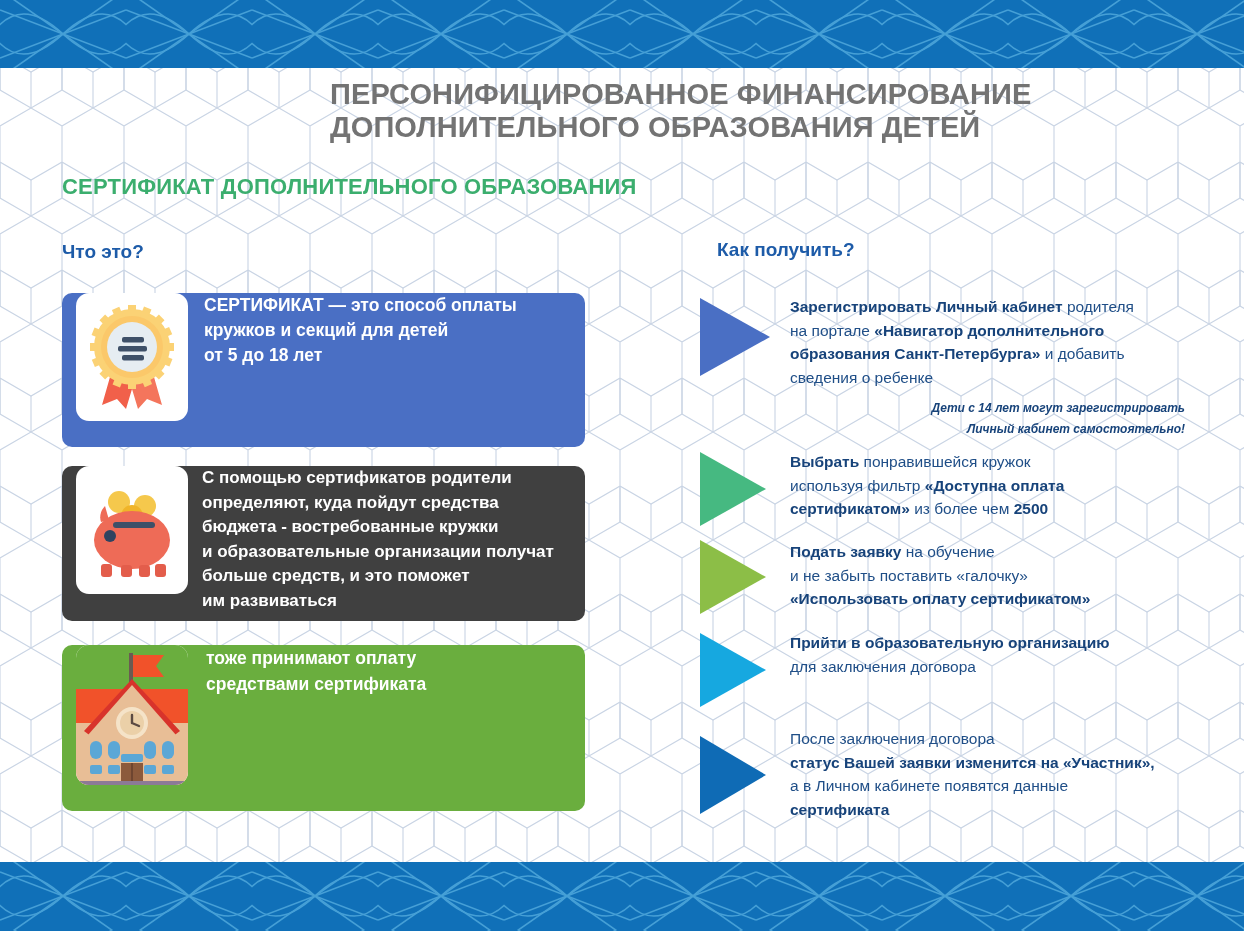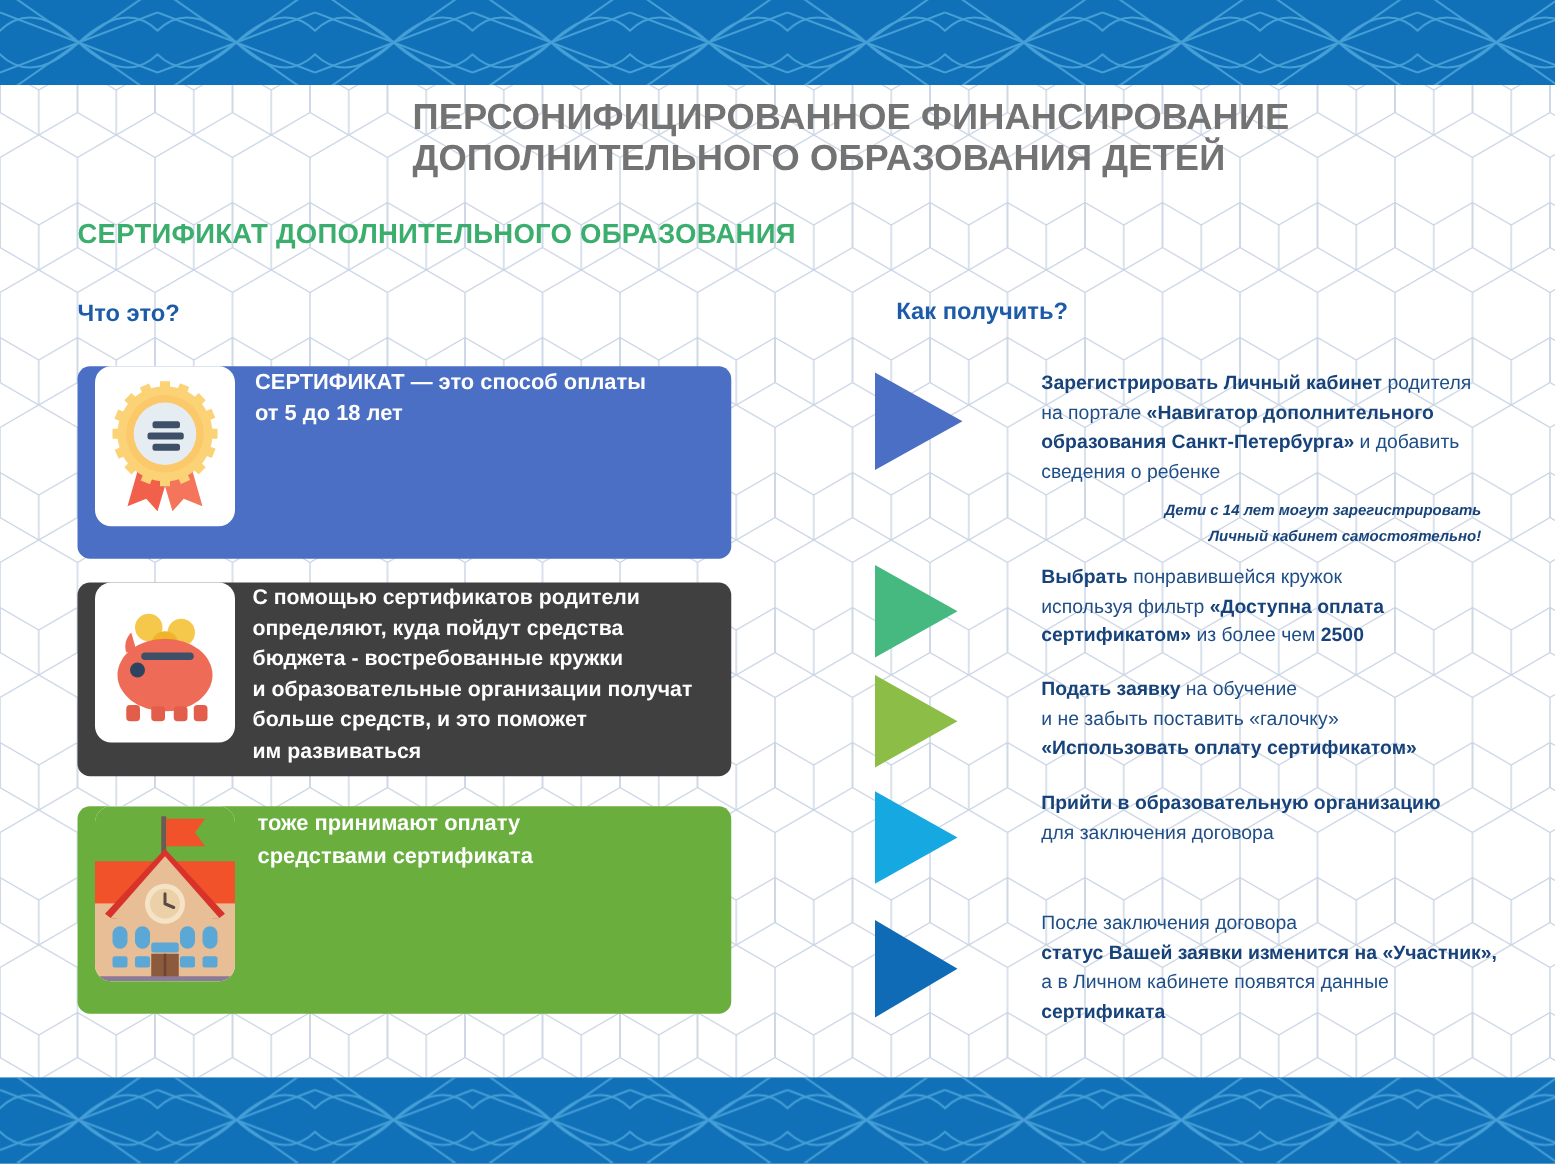--- a/index.html
+++ b/index.html
@@ -102,21 +102,20 @@
     border-width:38px 0 38px 68px;
     border-color:transparent transparent transparent #4A6FC4;
   }
   .step-text{
     position:absolute;
     left:90px;
     color:#1F4E87;
     font-size:15.5px;
     line-height:23.5px;
     white-space:nowrap;
-    margin-left:43px;
   }
   .step-text b{font-weight:bold;color:#17437A;}
   .step-note{
     position:absolute;
     color:#17437A;
     font-style:italic;
     font-weight:bold;
     font-size:12px;
     line-height:21px;
     white-space:nowrap;
@@ -200,20 +199,21 @@
         <circle cx="48" cy="46" r="25" fill="#E6EDF2"></circle>
         <g fill="#3E5068">
           <rect x="38" y="36" width="22" height="5.5" rx="2"></rect>
           <rect x="34" y="45" width="29" height="5.5" rx="2"></rect>
           <rect x="38" y="54" width="22" height="5.5" rx="2"></rect>
         </g>
       </svg>
     </div>
     <div class="card-text">
       <span class="ln">СЕРТИФИКАТ — это способ оплаты</span>
+      <span class="ln">кружков и секций для детей</span>
       <span class="ln">от 5 до 18 лет</span>
     </div>
   </div>
 
   <div class="card card-2">
     <div class="card-icon">
       <svg width="98" height="104" viewBox="0 0 98 104" xmlns="http://www.w3.org/2000/svg">
         <circle cx="36" cy="24" r="11" fill="#F5C84C"></circle>
         <circle cx="62" cy="28" r="11" fill="#F5C84C"></circle>
         <circle cx="49" cy="38" r="11" fill="#F0B429"></circle>

